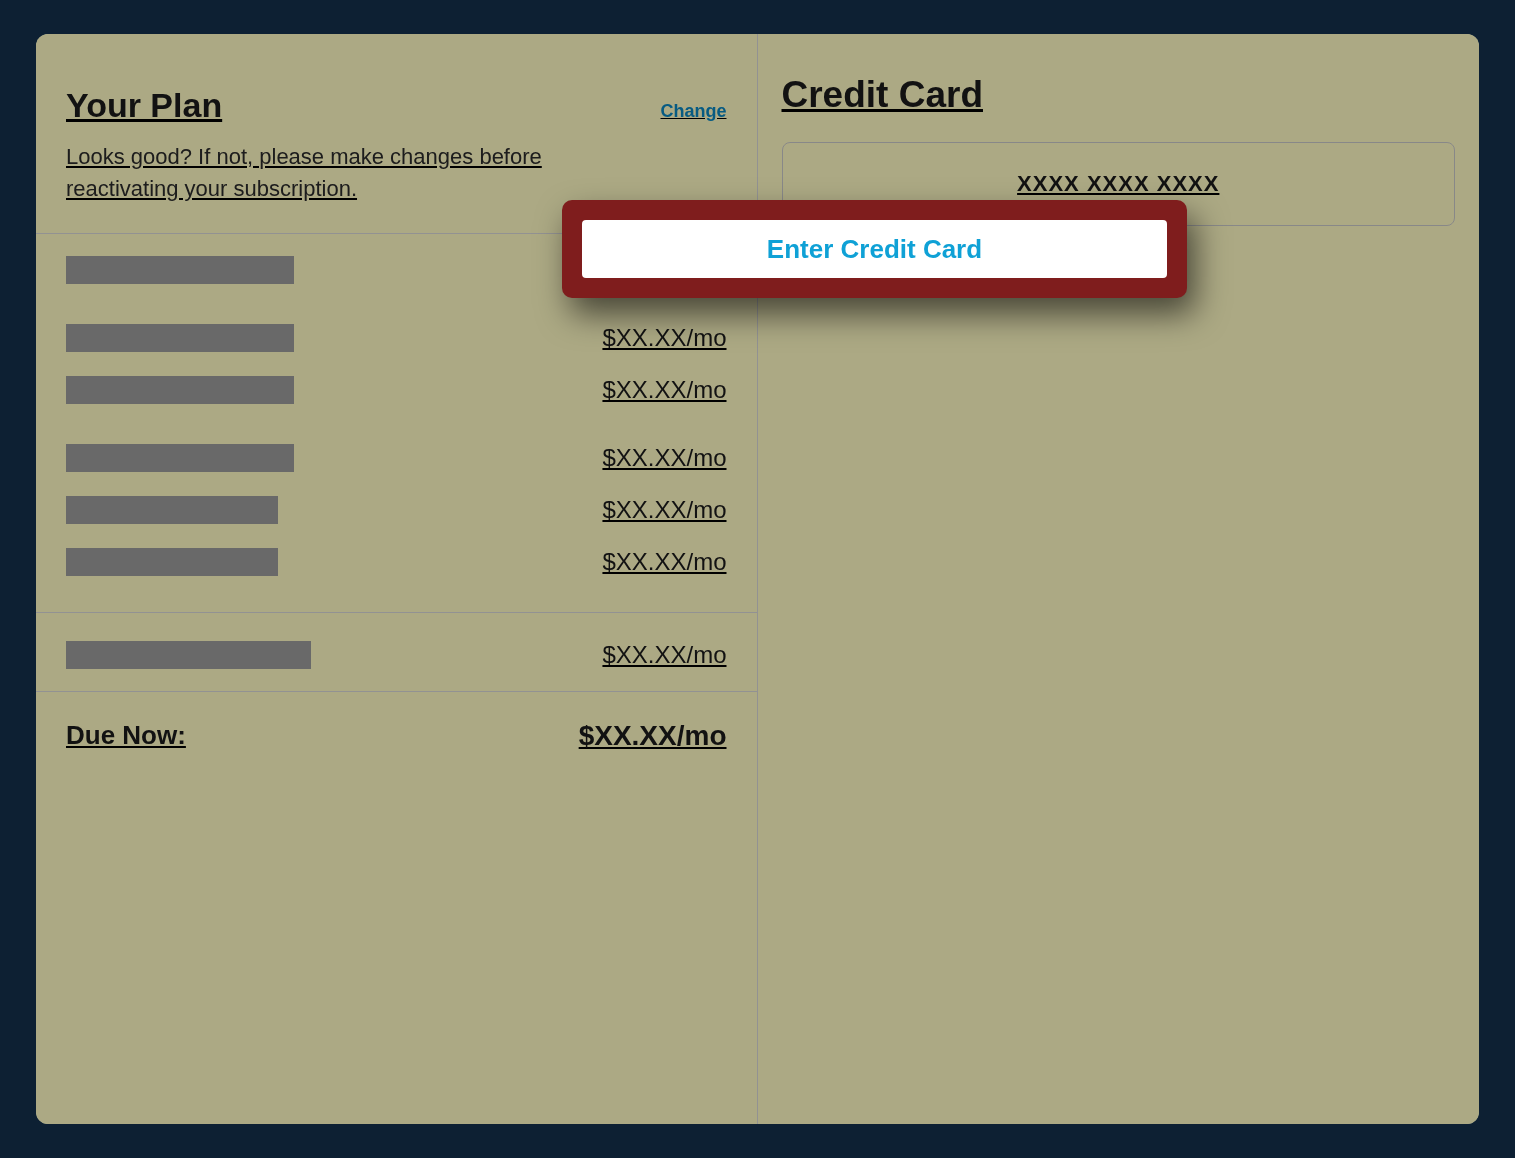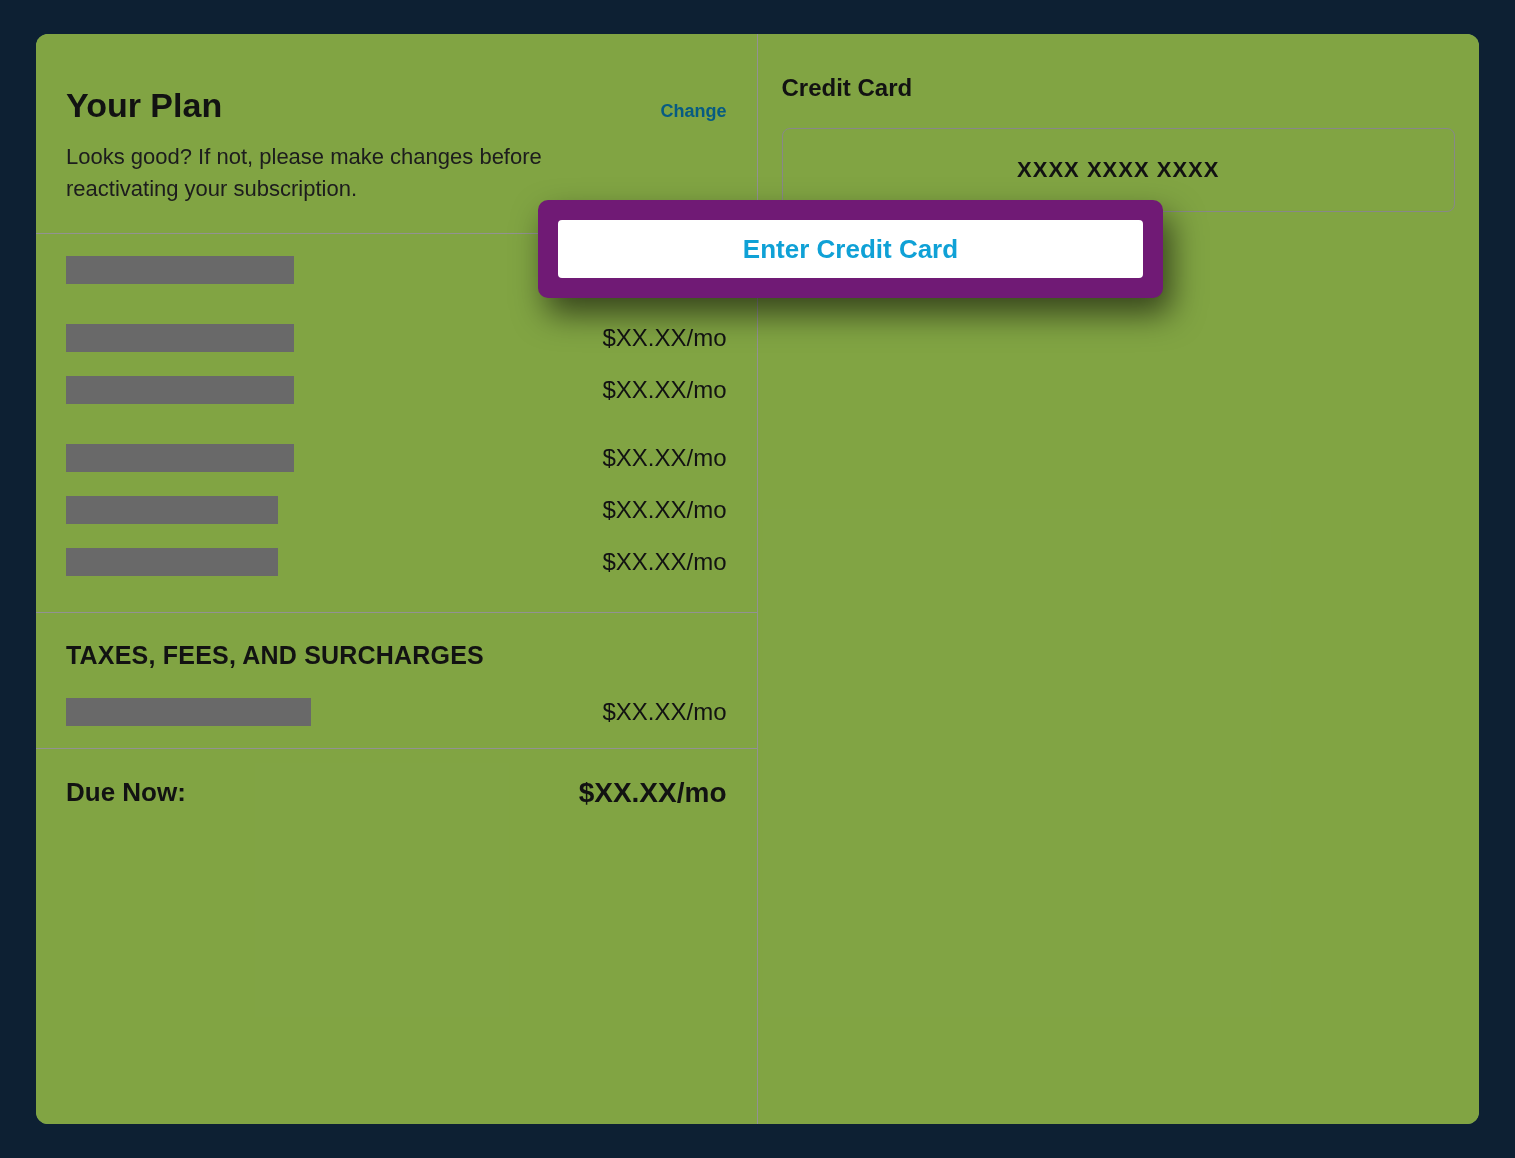--- a/index.html
+++ b/index.html
@@ -5,27 +5,28 @@
     * { box-sizing: border-box; margin: 0; padding: 0; }
     html, body { width: 100%; height: 100%; }
     body {
       background: #0d2033;
       font-family: -apple-system, BlinkMacSystemFont, "Segoe UI", Arial, sans-serif;
       padding: 34px 36px;
       position: relative;
     }
 
     .card {
-      background: #bef264;
+      background: #fef9c3;
       border-radius: 12px;
       width: 100%;
       height: 100%;
       display: flex;
       position: relative;
       overflow: hidden;
+      text-decoration: underline;
     }
 
     .left {
       flex: 1 1 50%;
       border-right: 1px solid #d8d8d8;
       display: flex;
       flex-direction: column;
     }
 
     .right {
@@ -115,21 +116,21 @@
       color: #1b1b1b;
     }
     .due-price {
       font-size: 28px;
       font-weight: 700;
       color: #1b1b1b;
     }
 
     
     .cc-title {
-      font-size: 24px;
+      font-size: 37px;
       font-weight: 700;
       color: #1b1b1b;
       margin-bottom: 26px;
     }
     .cc-box {
       border: 1px solid #c9c9c9;
       border-radius: 8px;
       padding: 28px 28px;
       display: flex;
       align-items: center;
@@ -163,24 +164,24 @@
       inset: 0;
       background: rgba(0,0,0,0.32);
       border-radius: 12px;
       pointer-events: none;
     }
 
     
     .enter-cc-wrap {
       position: absolute;
       top: 200px;
-      left: 538px;
+      left: 562px;
       width: 625px;
       height: 98px;
-      background: #701a75;
+      background: #7f1d1d;
       border-radius: 10px;
       padding: 20px;
       box-shadow: 8px 16px 32px rgba(0,0,0,0.58);
       z-index: 10;
     }
     .enter-cc {
       width: 100%;
       height: 100%;
       background: #ffffff;
       border: none;
@@ -237,21 +238,20 @@
         </div>
         <div class="li-row">
           <div class="redact md"></div>
           <div class="li-price">$XX.XX/mo</div>
         </div>
       </div>
 
     </div>
 
     <div class="taxes">
-      <div class="taxes-title">TAXES, FEES, AND SURCHARGES</div>
       <div class="li-row">
         <div class="redact sm"></div>
         <div class="li-price">$XX.XX/mo</div>
       </div>
     </div>
 
     <div class="due">
       <div class="due-label">Due Now:</div>
       <div class="due-price">$XX.XX/mo</div>
     </div>

